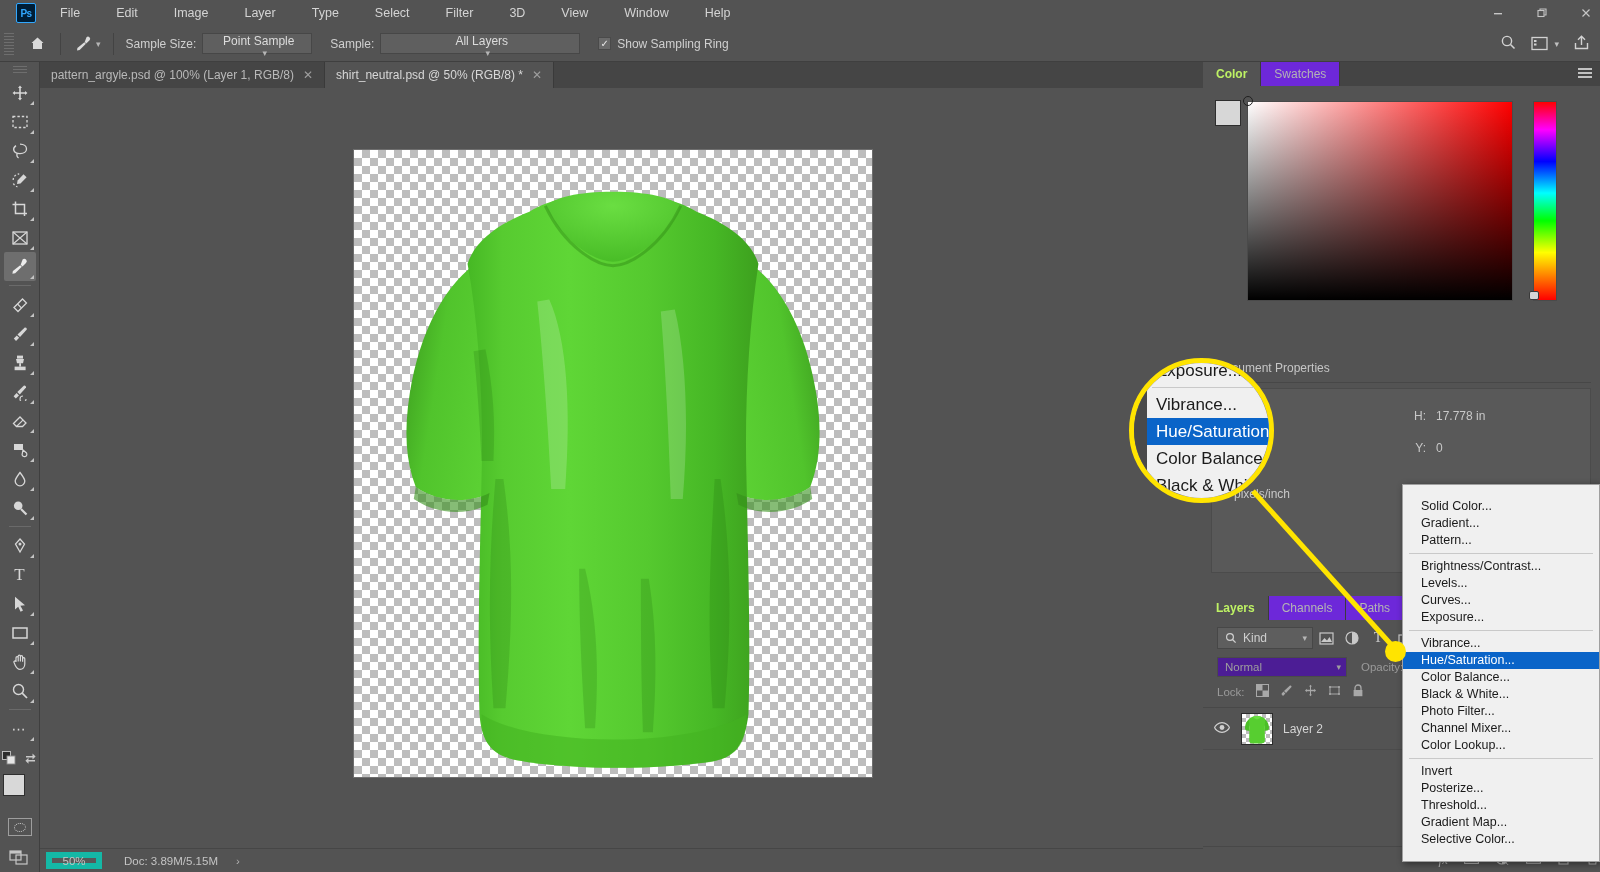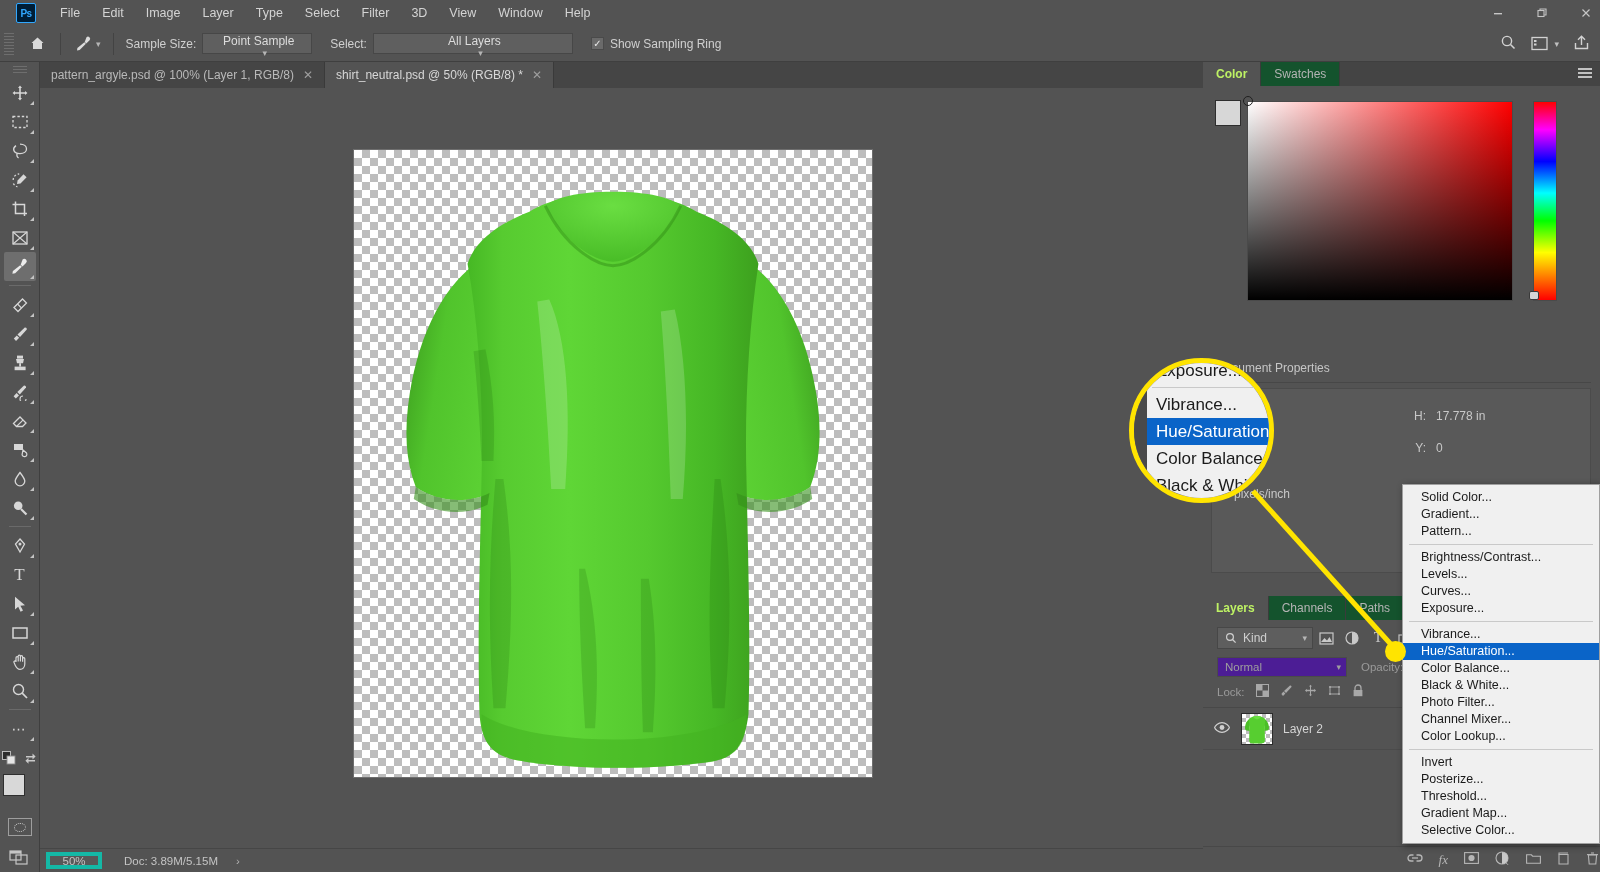--- a/index.html
+++ b/index.html
@@ -20,21 +20,21 @@
     background: #535353;
     display: flex; align-items: center;
   }
   .ps-logo {
     width: 20px; height: 20px; margin-left: 8px;
     background: #001e36; border: 1px solid #31a8ff; border-radius: 2px;
     color: #31a8ff; font-size: 10px; font-weight: bold;
     display: flex; align-items: center; justify-content: center;
     letter-spacing: -0.5px;
   }
-  .menubar { display: flex; align-items: center; margin-left: 14px; gap: 2px; }
+  .menubar { display: flex; align-items: center; margin-left: 14px; gap: 16px; }
   .menu-item {
     padding: 4px 10px; font-size: 12.5px; color: #d4d4d4; cursor: default;
     white-space: nowrap;
   }
   .winbtns { position: absolute; right: 0; top: 0; display: flex; height: 26px; }
   .winbtn {
     width: 44px; height: 26px; display: flex; align-items: center; justify-content: center;
     color: #c0c0c0; font-size: 12px;
   }
 
@@ -145,38 +145,38 @@
     border: 1px solid #6e6e6e;
     overflow: hidden;
   }
   .shirt { position: absolute; left: 0; top: 0; width: 100%; height: 100%; }
   .statusbar {
     position: absolute; left: 40px; bottom: 0; width: 1163px; height: 24px;
     background: #535353; border-top: 1px solid #464646;
     display: flex; align-items: center; font-size: 11.5px; color: #c4c4c4;
   }
   .sb-zoom {
-    width: 56px; height: 17px; background: #585858; border: 4px solid #14b8a6;
+    width: 56px; height: 17px; background: #585858; border: 6px solid #14b8a6;
     display: flex; align-items: center; justify-content: center; margin-left: 6px;
   }
   .sb-doc { margin-left: 22px; }
   .sb-arrow { margin-left: 18px; color: #b0b0b0; }
 
   
   .rightdock {
     position: absolute; top: 62px; right: 0; width: 397px; height: 810px;
     background: #535353;
   }
   .panel-tabs {
     display: flex; align-items: stretch; height: 24px; background: #444444;
     position: relative;
   }
   .ptab {
     padding: 0 13px; display: flex; align-items: center;
-    font-size: 12px; color: #b4b4b4; background: #14532d;
+    font-size: 12px; color: #b4b4b4; background: #6d28d9;
     border-right: 1px solid #3b3b3b;
     white-space: nowrap;
   }
   .ptab.active { background: #535353; color: #bef264; font-weight: bold; }
   .ptab-menu {
     position: absolute; right: 8px; top: 6px; width: 14px; height: 11px;
     background: repeating-linear-gradient(to bottom, #c2c2c2 0 2px, transparent 2px 4px);
   }
 
   
@@ -281,21 +281,21 @@
     position: absolute; bottom: 0; left: 0; width: 397px; height: 26px;
     background: #535353; border-top: 1px solid #484848;
     display: flex; align-items: center; justify-content: flex-end; gap: 16px;
     padding-right: 1px; color: #b6b6b6; font-size: 12px;
   }
 
   
   .ctxmenu {
     position: absolute; left: 1402px; top: 484px; width: 198px;
     background: #f0f0f0; border: 1px solid #a0a0a0;
-    padding: 4px 0; z-index: 60;
+    padding: 13px 0; z-index: 60;
     box-shadow: 2px 2px 7px rgba(0,0,0,0.45);
   }
   .ctxitem {
     height: 17px; line-height: 17px; padding: 0 10px 0 18px;
     font-size: 12.5px; color: #1a1a1a; white-space: nowrap;
   }
   .ctxitem.sel { background: #0a64c8; color: #ffffff; }
   .ctxsep { height: 1px; background: #c9c9c9; margin: 4px 6px; }
 
   
@@ -379,21 +379,21 @@
         <path d="M11.4 8.2 L12.9 9.7 L6.6 16 L4 16.5 L4.4 13.9 Z" fill="#dcdcdc"></path>
       </svg>
       <span class="chev" style="font-size:9px;color:#b5b5b5">▾</span>
     </div>
     <div class="opt-sep"></div>
     <span class="opt-label">Sample Size:</span>
     <div class="opt-select" style="width:110px">
       <span>Point Sample</span>
       <span class="chev">▾</span>
     </div>
-    <span class="opt-label" style="margin-left:18px">Select:</span>
+    <span class="opt-label" style="margin-left:18px">Sample:</span>
     <div class="opt-select" style="width:200px">
       <span>All Layers</span>
       <span class="chev">▾</span>
     </div>
     <div class="chkrow">
       <span class="chkbox">✓</span>
       <span class="opt-label" style="margin-left:0">Show Sampling Ring</span>
     </div>
     <div class="opt-right">
       <span>

